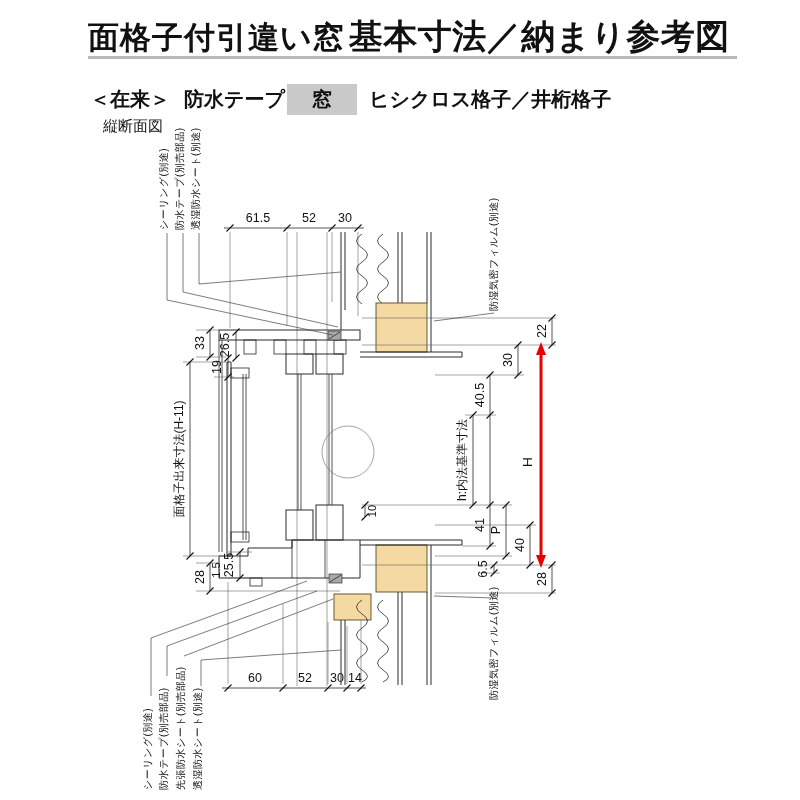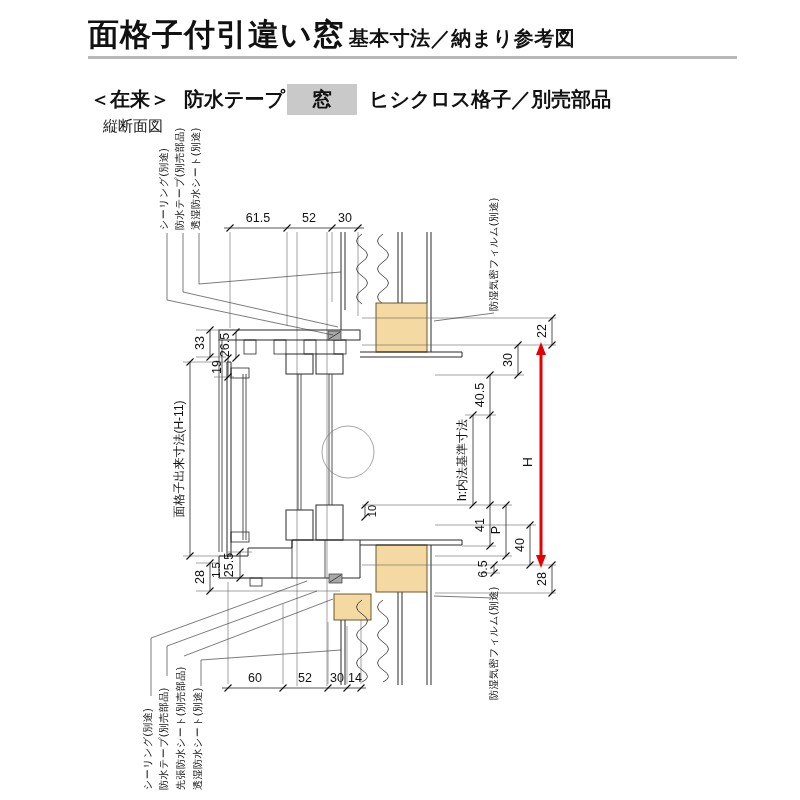--- a/index.html
+++ b/index.html
@@ -1,20 +1,20 @@
 <!DOCTYPE html>
 <html><head>
 <meta charset="utf-8">
 <style>
   html,body{margin:0;padding:0;background:#fff;}
   body{font-family:"Liberation Sans","DejaVu Sans",sans-serif;color:#111;}
   .page{position:relative;width:800px;height:800px;background:#fff;overflow:hidden;}
   .hdr{position:absolute;top:14px;left:88px;display:flex;align-items:baseline;gap:4px;white-space:nowrap;}
   .t1{font-size:31px;font-weight:bold;letter-spacing:1px;}
-  .t2{font-size:20px;font-weight:bold;letter-spacing:0.5px;}
+  .t2{font-size:34px;font-weight:bold;letter-spacing:0.5px;}
   .rule{position:absolute;top:56px;left:88px;width:649px;height:3px;background:#b8b8b8;}
   .spec{position:absolute;top:84px;left:90px;display:flex;align-items:center;font-size:20px;font-weight:bold;white-space:nowrap;}
   .spec .gap{margin-right:14px;}
   .winbadge{background:#c9c9c9;padding:2px 25px;margin:0 12px 0 2px;}
   .secname{position:absolute;top:117px;left:103px;font-size:15px;}
   svg{position:absolute;top:0;left:0;}
   svg text{fill:#111;font-family:"Liberation Sans","DejaVu Sans",sans-serif;}
   .d{font-size:12.5px;}
   .ds{font-size:11px;}
   .lbl{font-size:10px;letter-spacing:0.5px;}
@@ -241,18 +241,18 @@
   <div class="hdr">
     <span class="t1">面格子付引違い窓</span>
     <span class="t2">基本寸法／納まり参考図</span>
   </div>
   <div class="rule"></div>
 
   <div class="spec">
     <span class="gap">＜在来＞</span>
     <span>防水テープ</span>
     <span class="winbadge">窓</span>
-    <span>ヒシクロス格子／別売部品</span>
+    <span>ヒシクロス格子／井桁格子</span>
   </div>
 
   <div class="secname">縦断面図</div>
 
 </div>
 
 </body></html>

